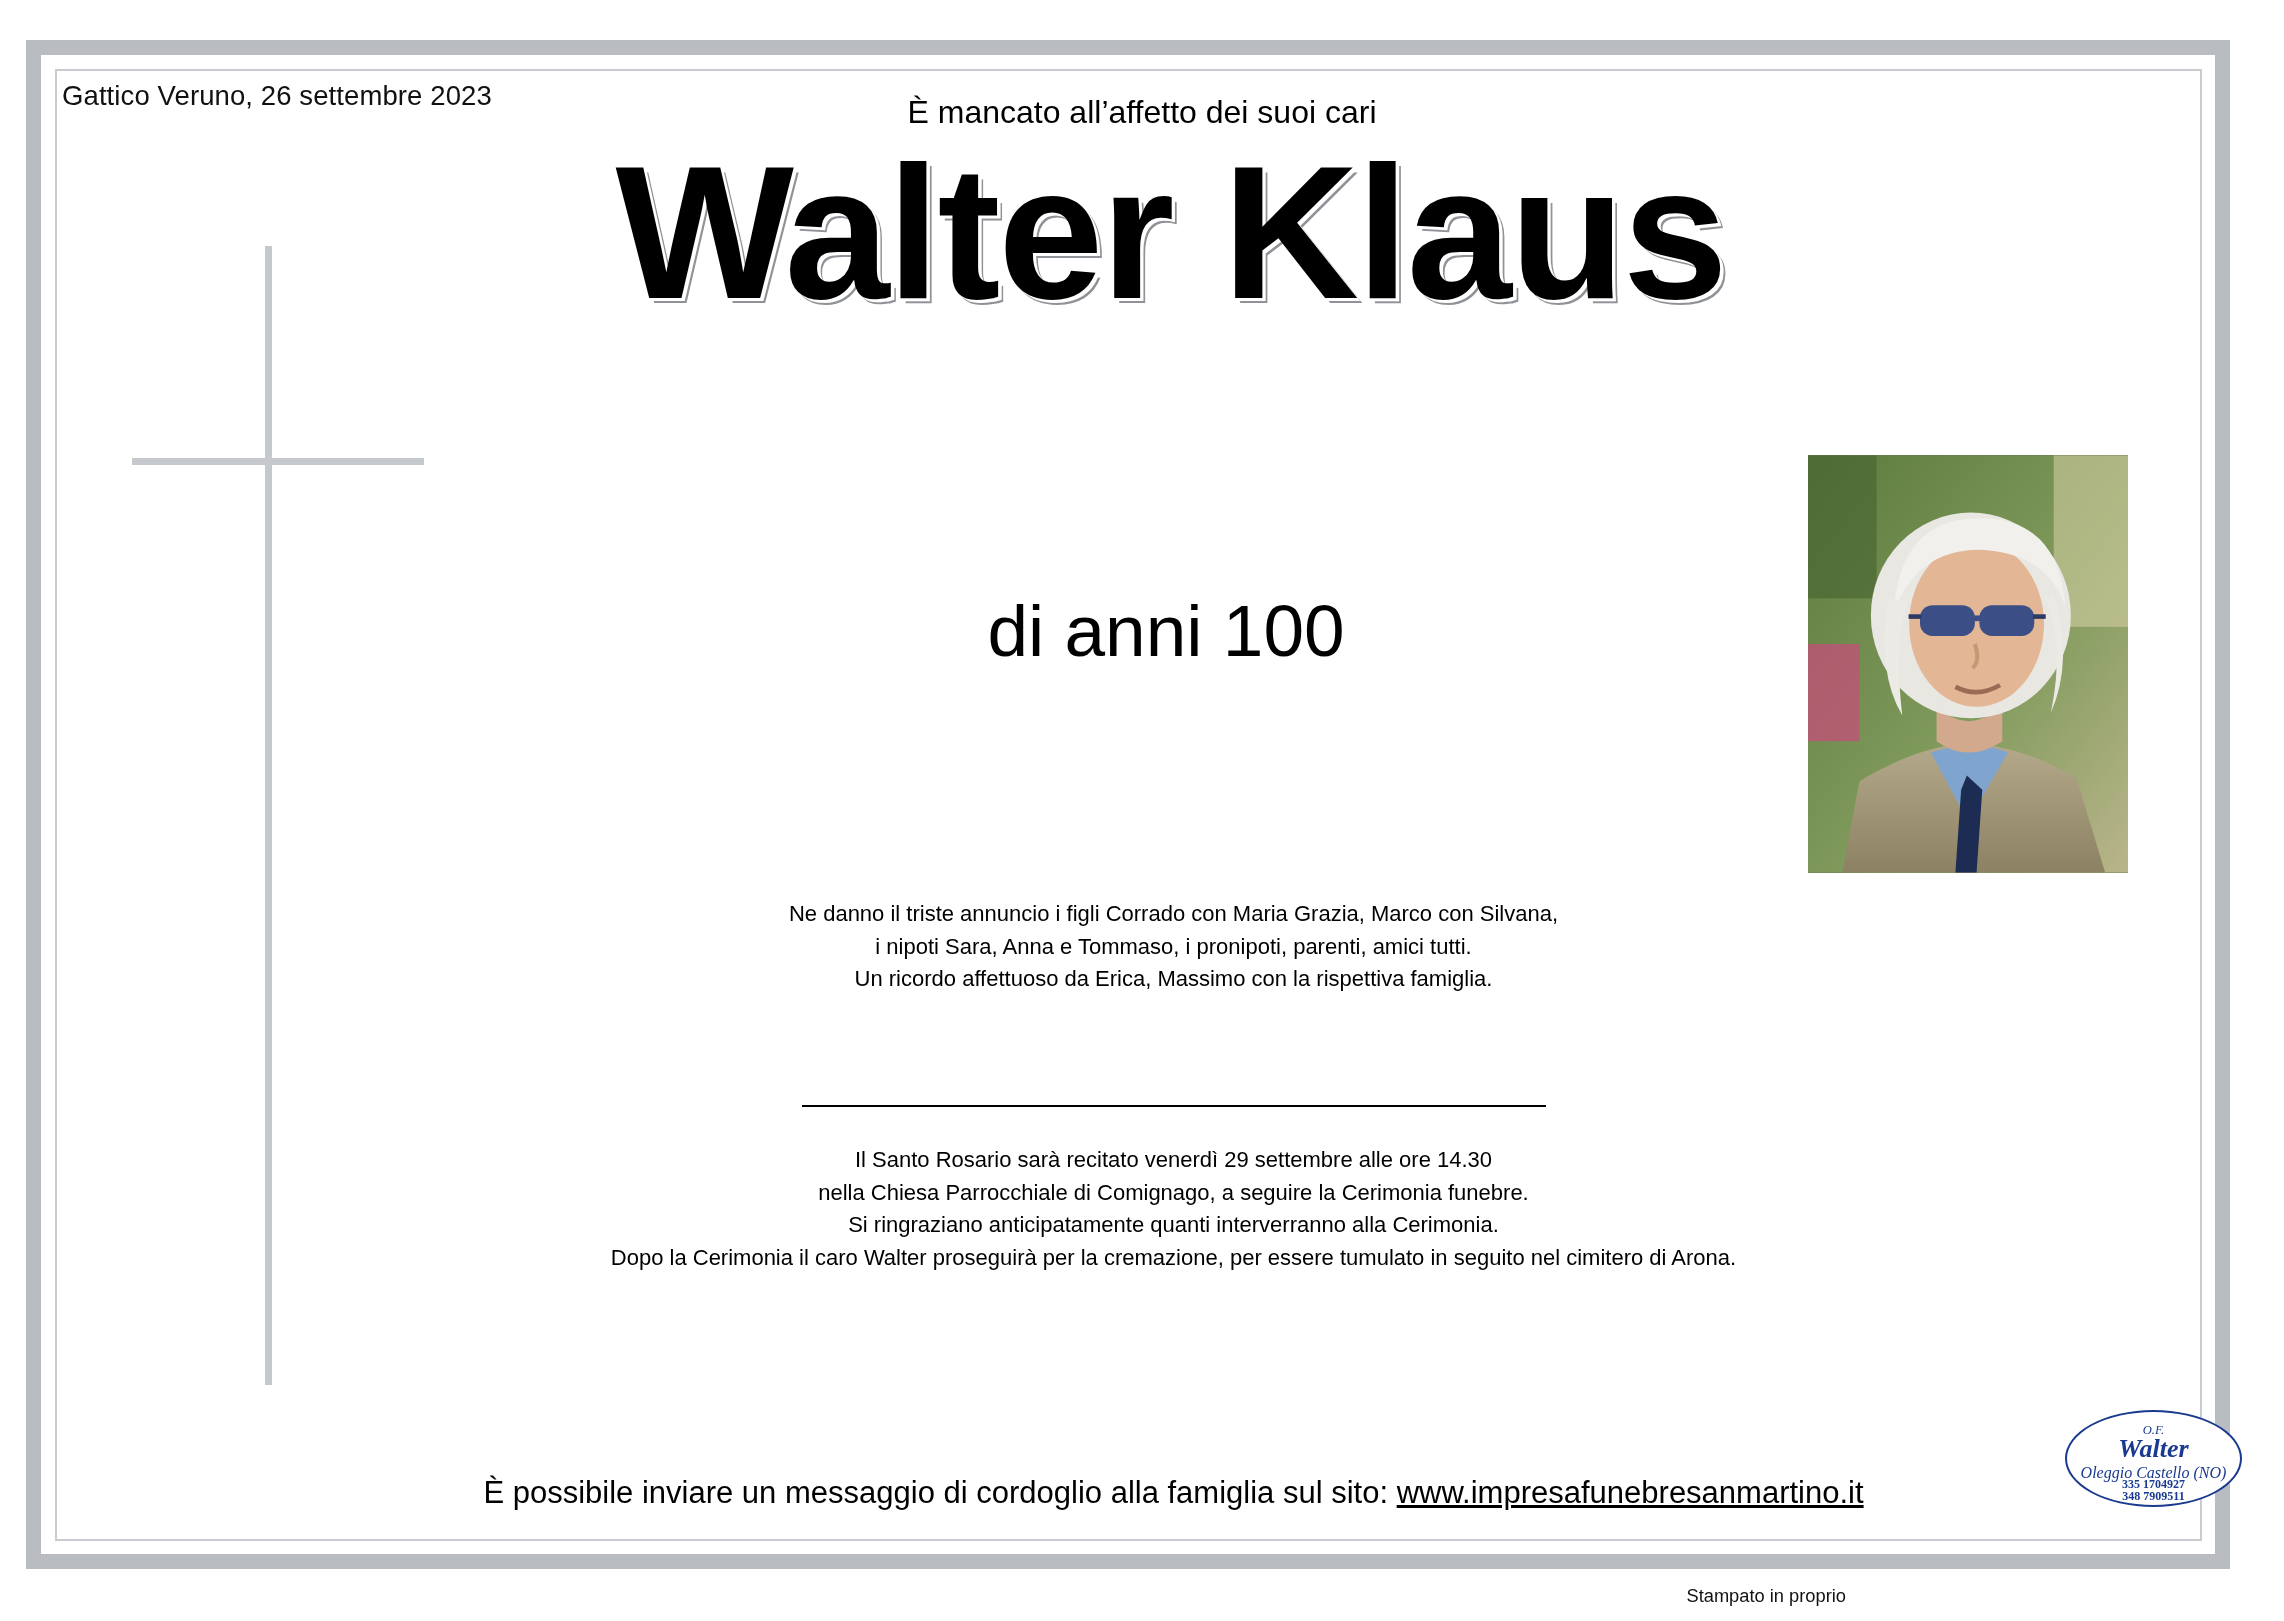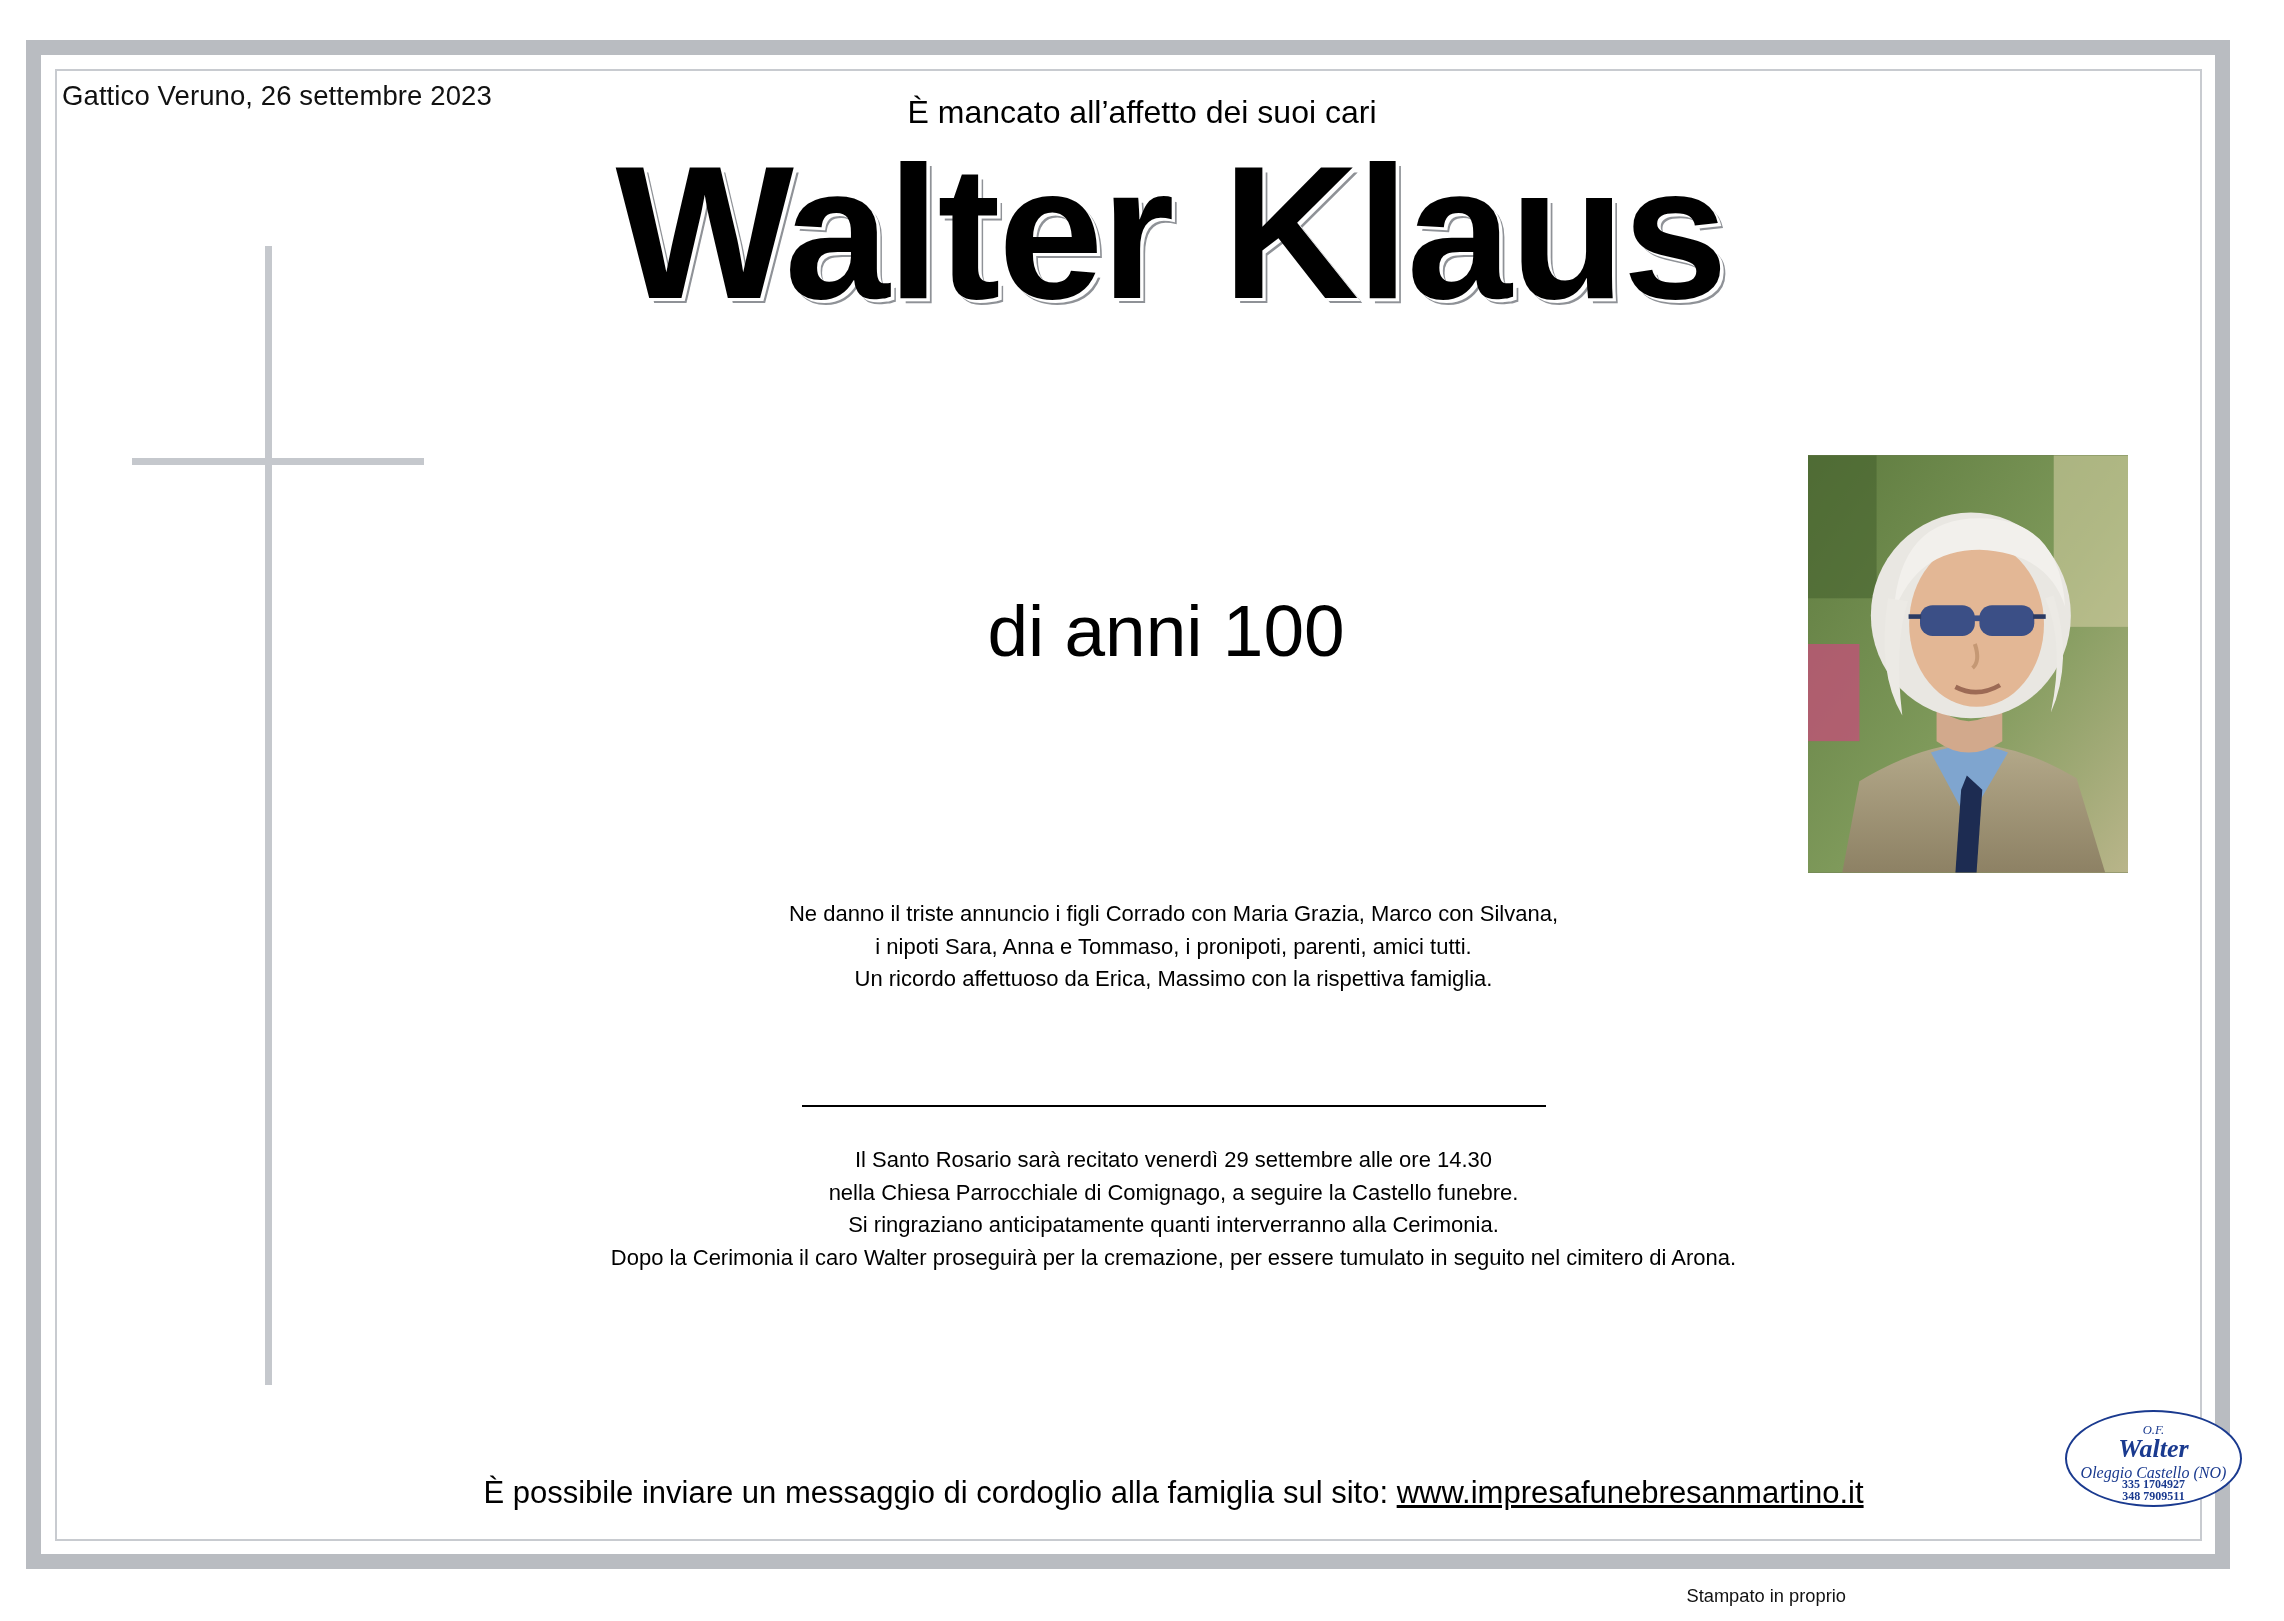--- a/index.html
+++ b/index.html
@@ -295,21 +295,21 @@
       <div>i nipoti Sara, Anna e Tommaso, i pronipoti, parenti, amici tutti.</div>
       <div>Un ricordo affettuoso da Erica, Massimo con la rispettiva famiglia.</div>
     </div>
   </div>
 
   <div class="divider"><span></span></div>
 
   <div class="block block-cerimonia">
     <div class="block-inner">
       <div>Il Santo Rosario sarà recitato venerdì 29 settembre alle ore 14.30</div>
-      <div>nella Chiesa Parrocchiale di Comignago, a seguire la Castello funebre.</div>
+      <div>nella Chiesa Parrocchiale di Comignago, a seguire la Cerimonia funebre.</div>
       <div>Si ringraziano anticipatamente quanti interverranno alla Cerimonia.</div>
       <div>Dopo la Cerimonia il caro Walter proseguirà per la cremazione, per essere tumulato in seguito nel cimitero di Arona.</div>
     </div>
   </div>
 
   <div class="block block-site">
     <div class="block-inner">
       <span>È possibile inviare un messaggio di cordoglio alla famiglia sul sito: </span><span class="site-link">www.impresafunebresanmartino.it</span>
     </div>
   </div>

